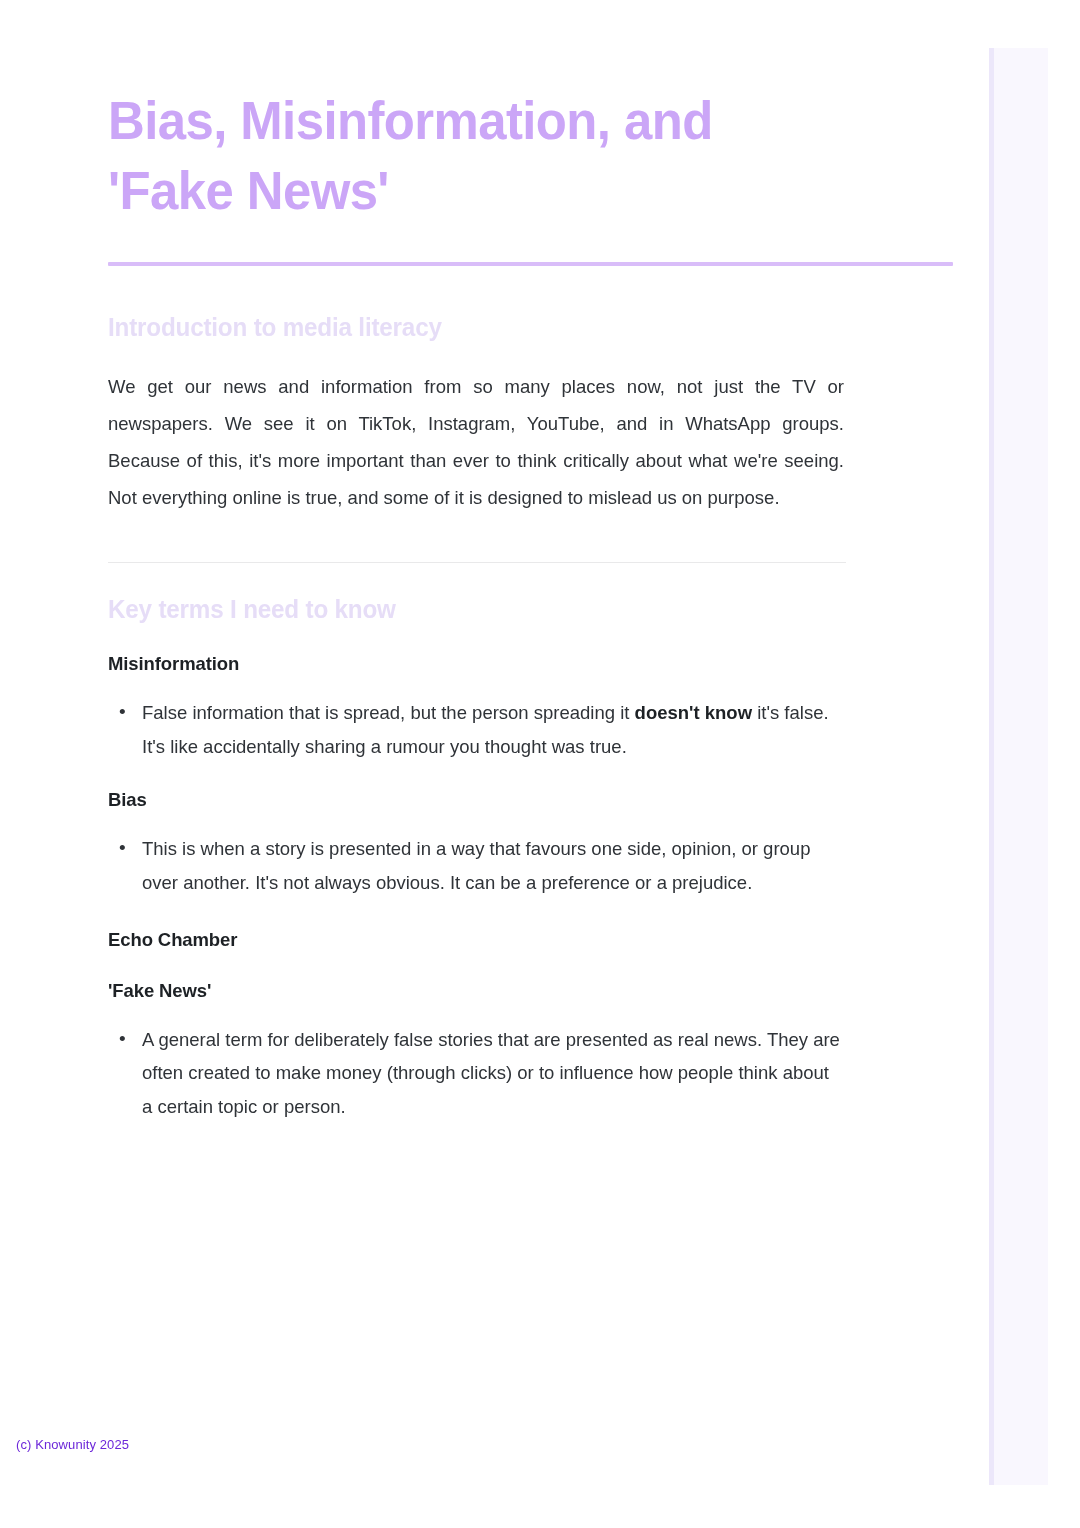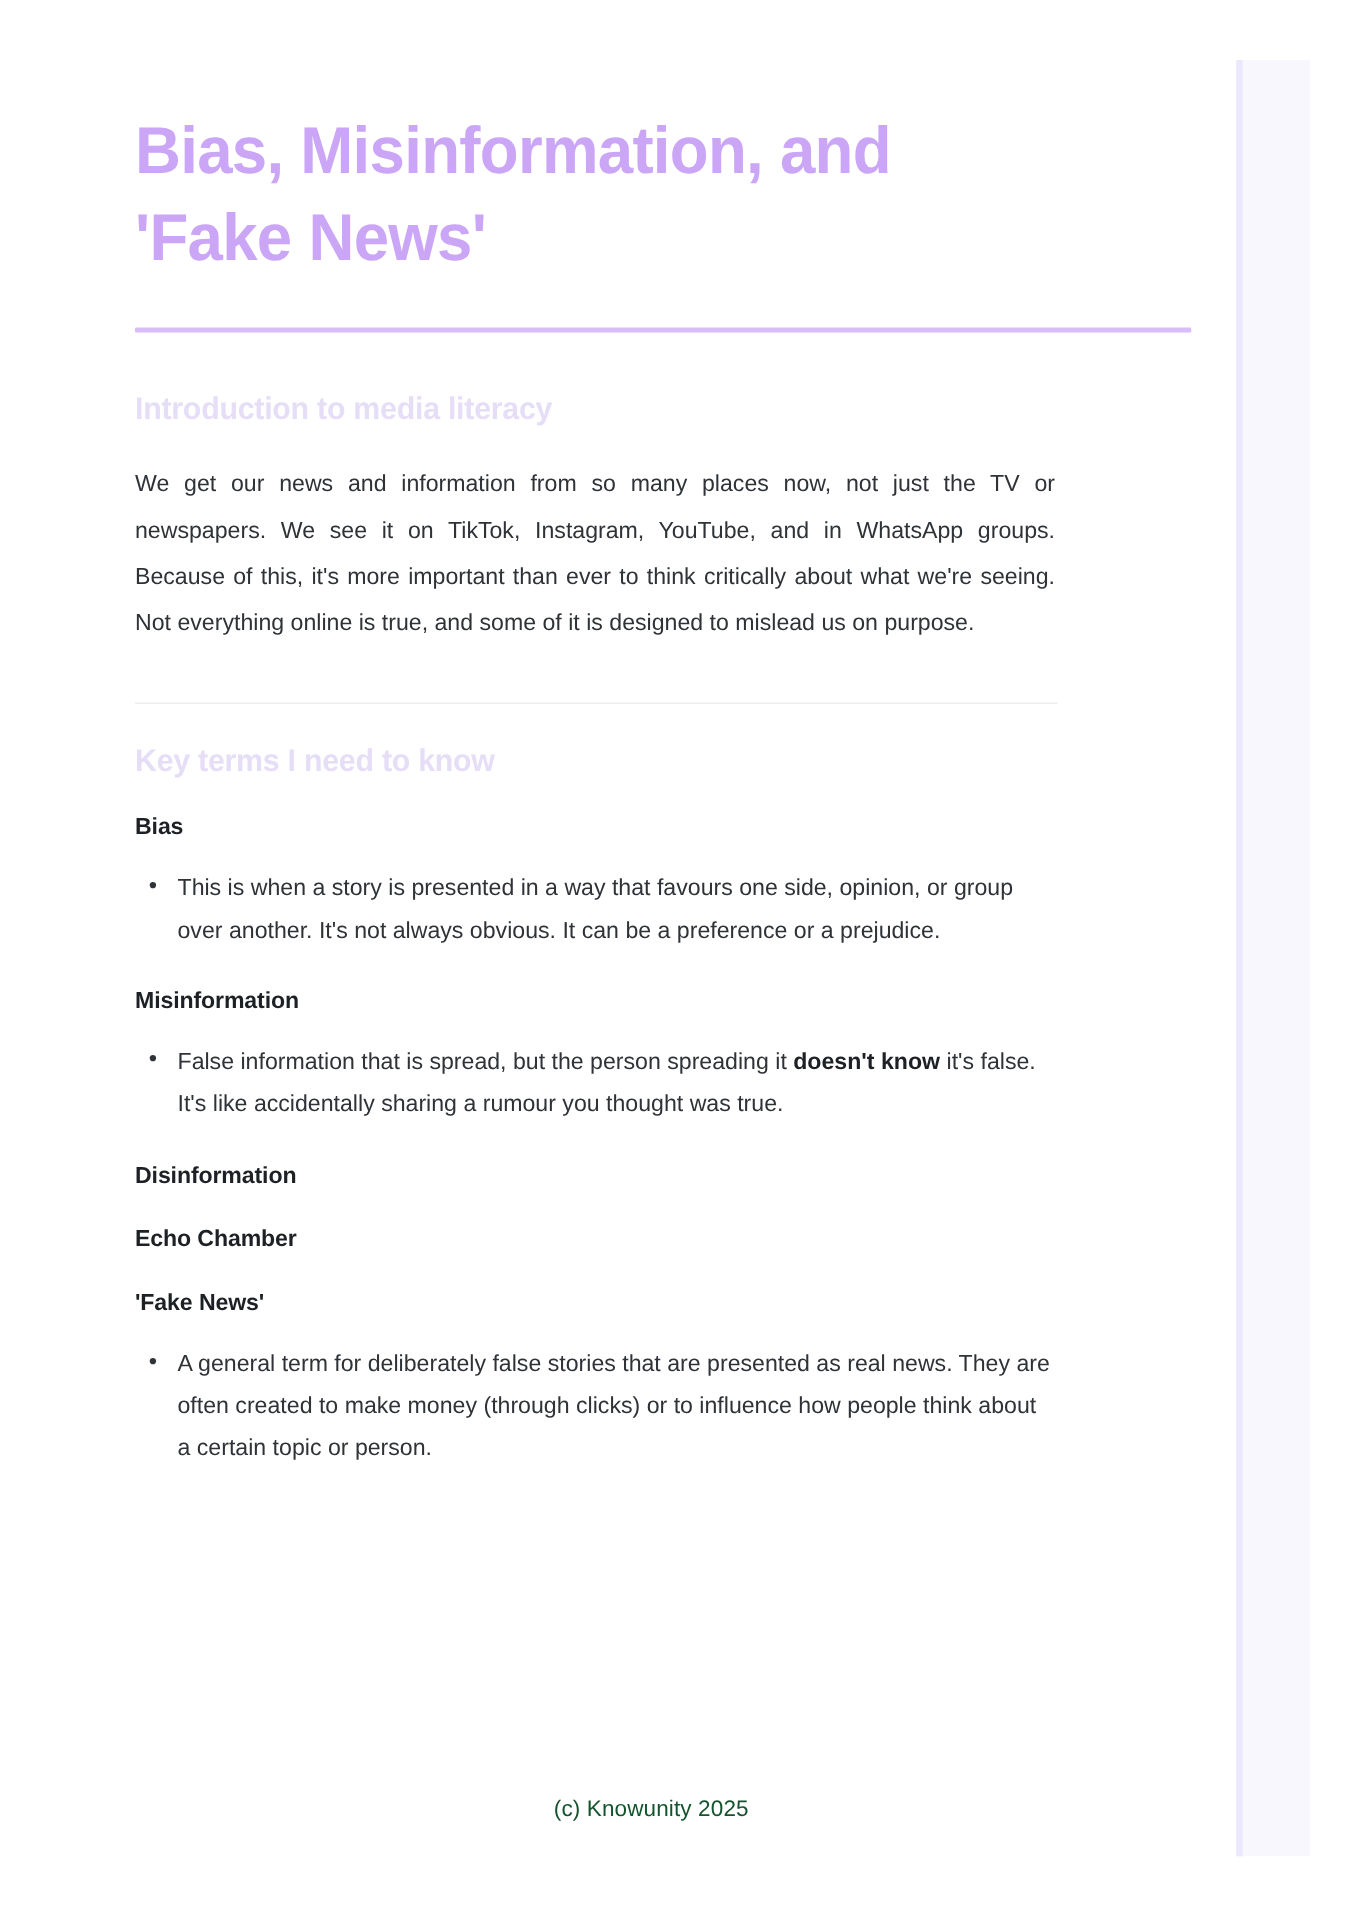--- a/index.html
+++ b/index.html
@@ -139,23 +139,23 @@
     color: #2f3338;
   }
   .term-list b { font-weight: 700; color: #1d2125; }
 
   
   .footer-note {
     position: absolute;
     left: 0;
     top: 1437px;
     width: 1010px;
-    text-align: center;
-    font-size: 18px;
-    color: #14532d;
+    text-align: left;
+    font-size: 13px;
+    color: #6d28d9;
     letter-spacing: 0.1px;
   }
 </style>
 </head>
 <body>
 
 <div class="page">
 
   <div class="edge-band"></div>
   <div class="edge-band-stripe"></div>
@@ -166,41 +166,40 @@
 
     <div class="title-rule"></div>
 
     <h2 class="section-heading heading-intro">Introduction to media literacy</h2>
 
     <p class="body-paragraph">We get our news and information from so many places now, not just the TV or newspapers. We see it on TikTok, Instagram, YouTube, and in WhatsApp groups. Because of this, it's more important than ever to think critically about what we're seeing. Not everything online is true, and some of it is designed to mislead us on purpose.</p>
 
     <div class="thin-divider"></div>
 
     <h2 class="section-heading heading-keyterms">Key terms I need to know</h2>
+
+    <div class="term-block">
+      <p class="term-name">Misinformation</p>
+      <ul class="term-list">
+        <li>
+          <span>False information that is spread, but the person spreading it </span><b>doesn't know</b><span> it's false. It's like accidentally sharing a rumour you thought was true.</span>
+        </li>
+      </ul>
+    </div>
 
     <div class="term-block first">
       <p class="term-name">Bias</p>
       <ul class="term-list">
         <li>
           <span>This is when a story is presented in a way that favours one side, opinion, or group over another. It's not always obvious. It can be a preference or a prejudice.</span>
         </li>
       </ul>
     </div>
 
     <div class="term-block">
-      <p class="term-name">Misinformation</p>
-      <ul class="term-list">
-        <li>
-          <span>False information that is spread, but the person spreading it </span><b>doesn't know</b><span> it's false. It's like accidentally sharing a rumour you thought was true.</span>
-        </li>
-      </ul>
-    </div>
-
-    <div class="term-block">
-      <p class="term-name">Disinformation</p>
     </div>
 
     <div class="term-block">
       <p class="term-name">Echo Chamber</p>
     </div>
 
     <div class="term-block">
       <p class="term-name">'Fake News'</p>
       <ul class="term-list">
         <li>

